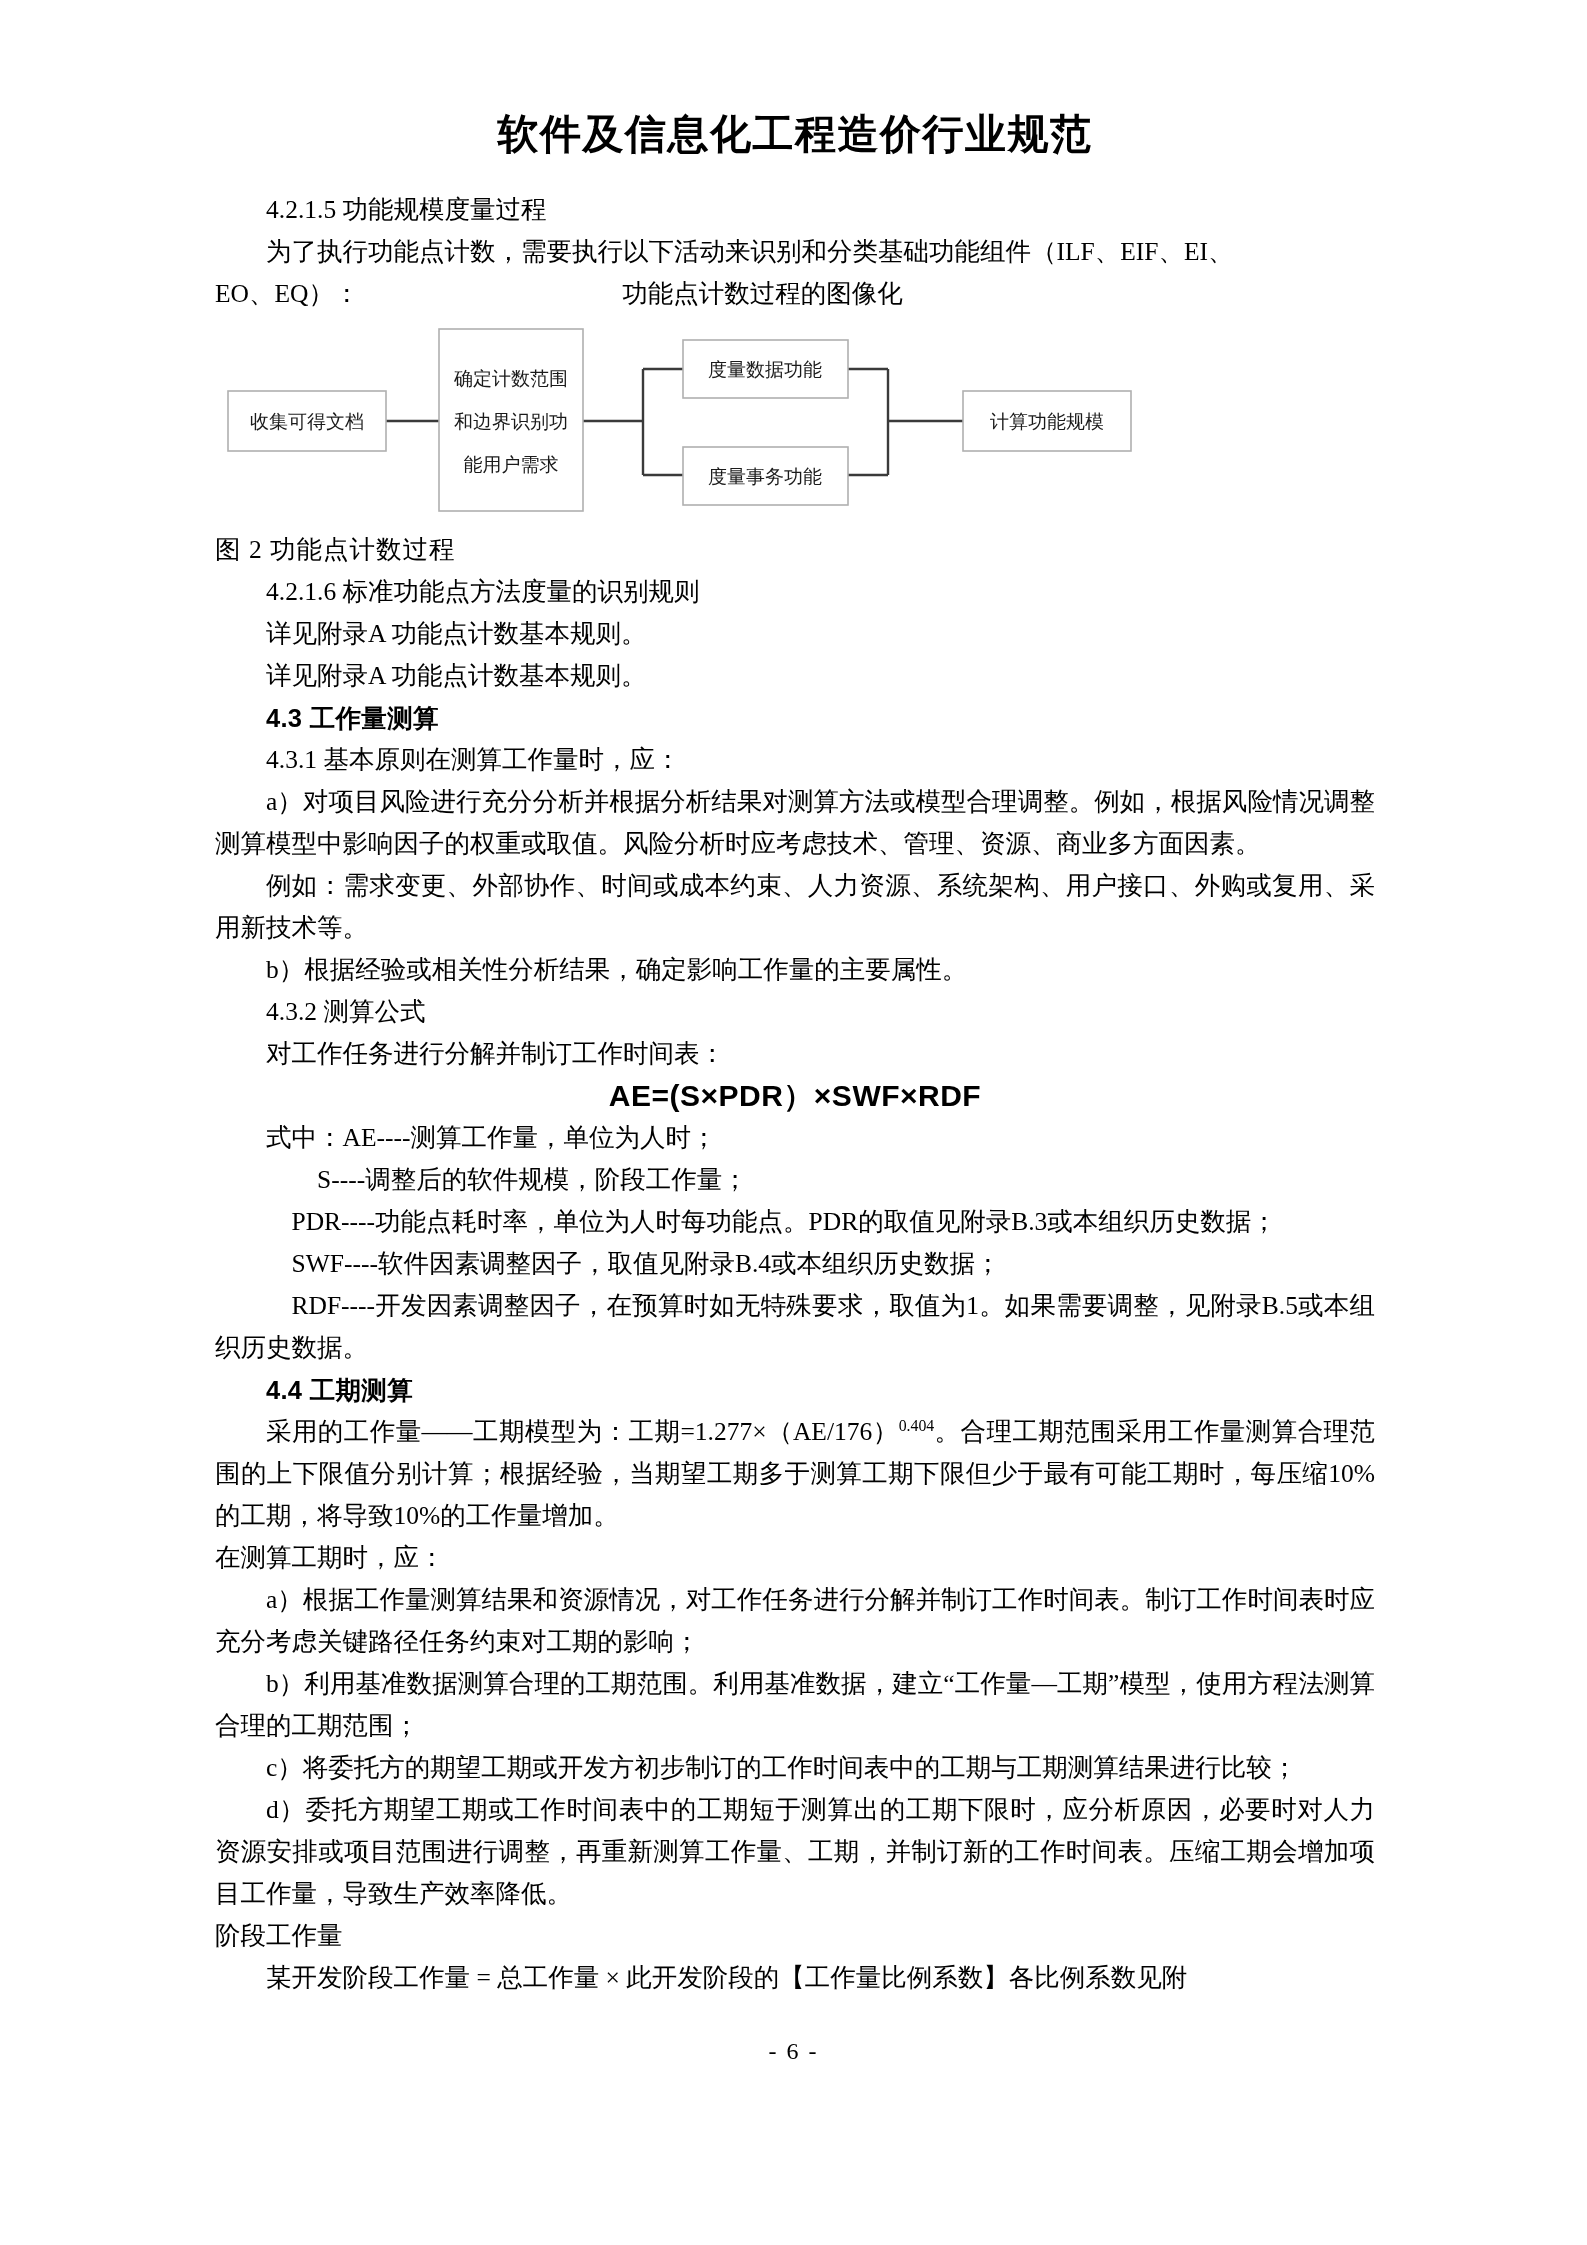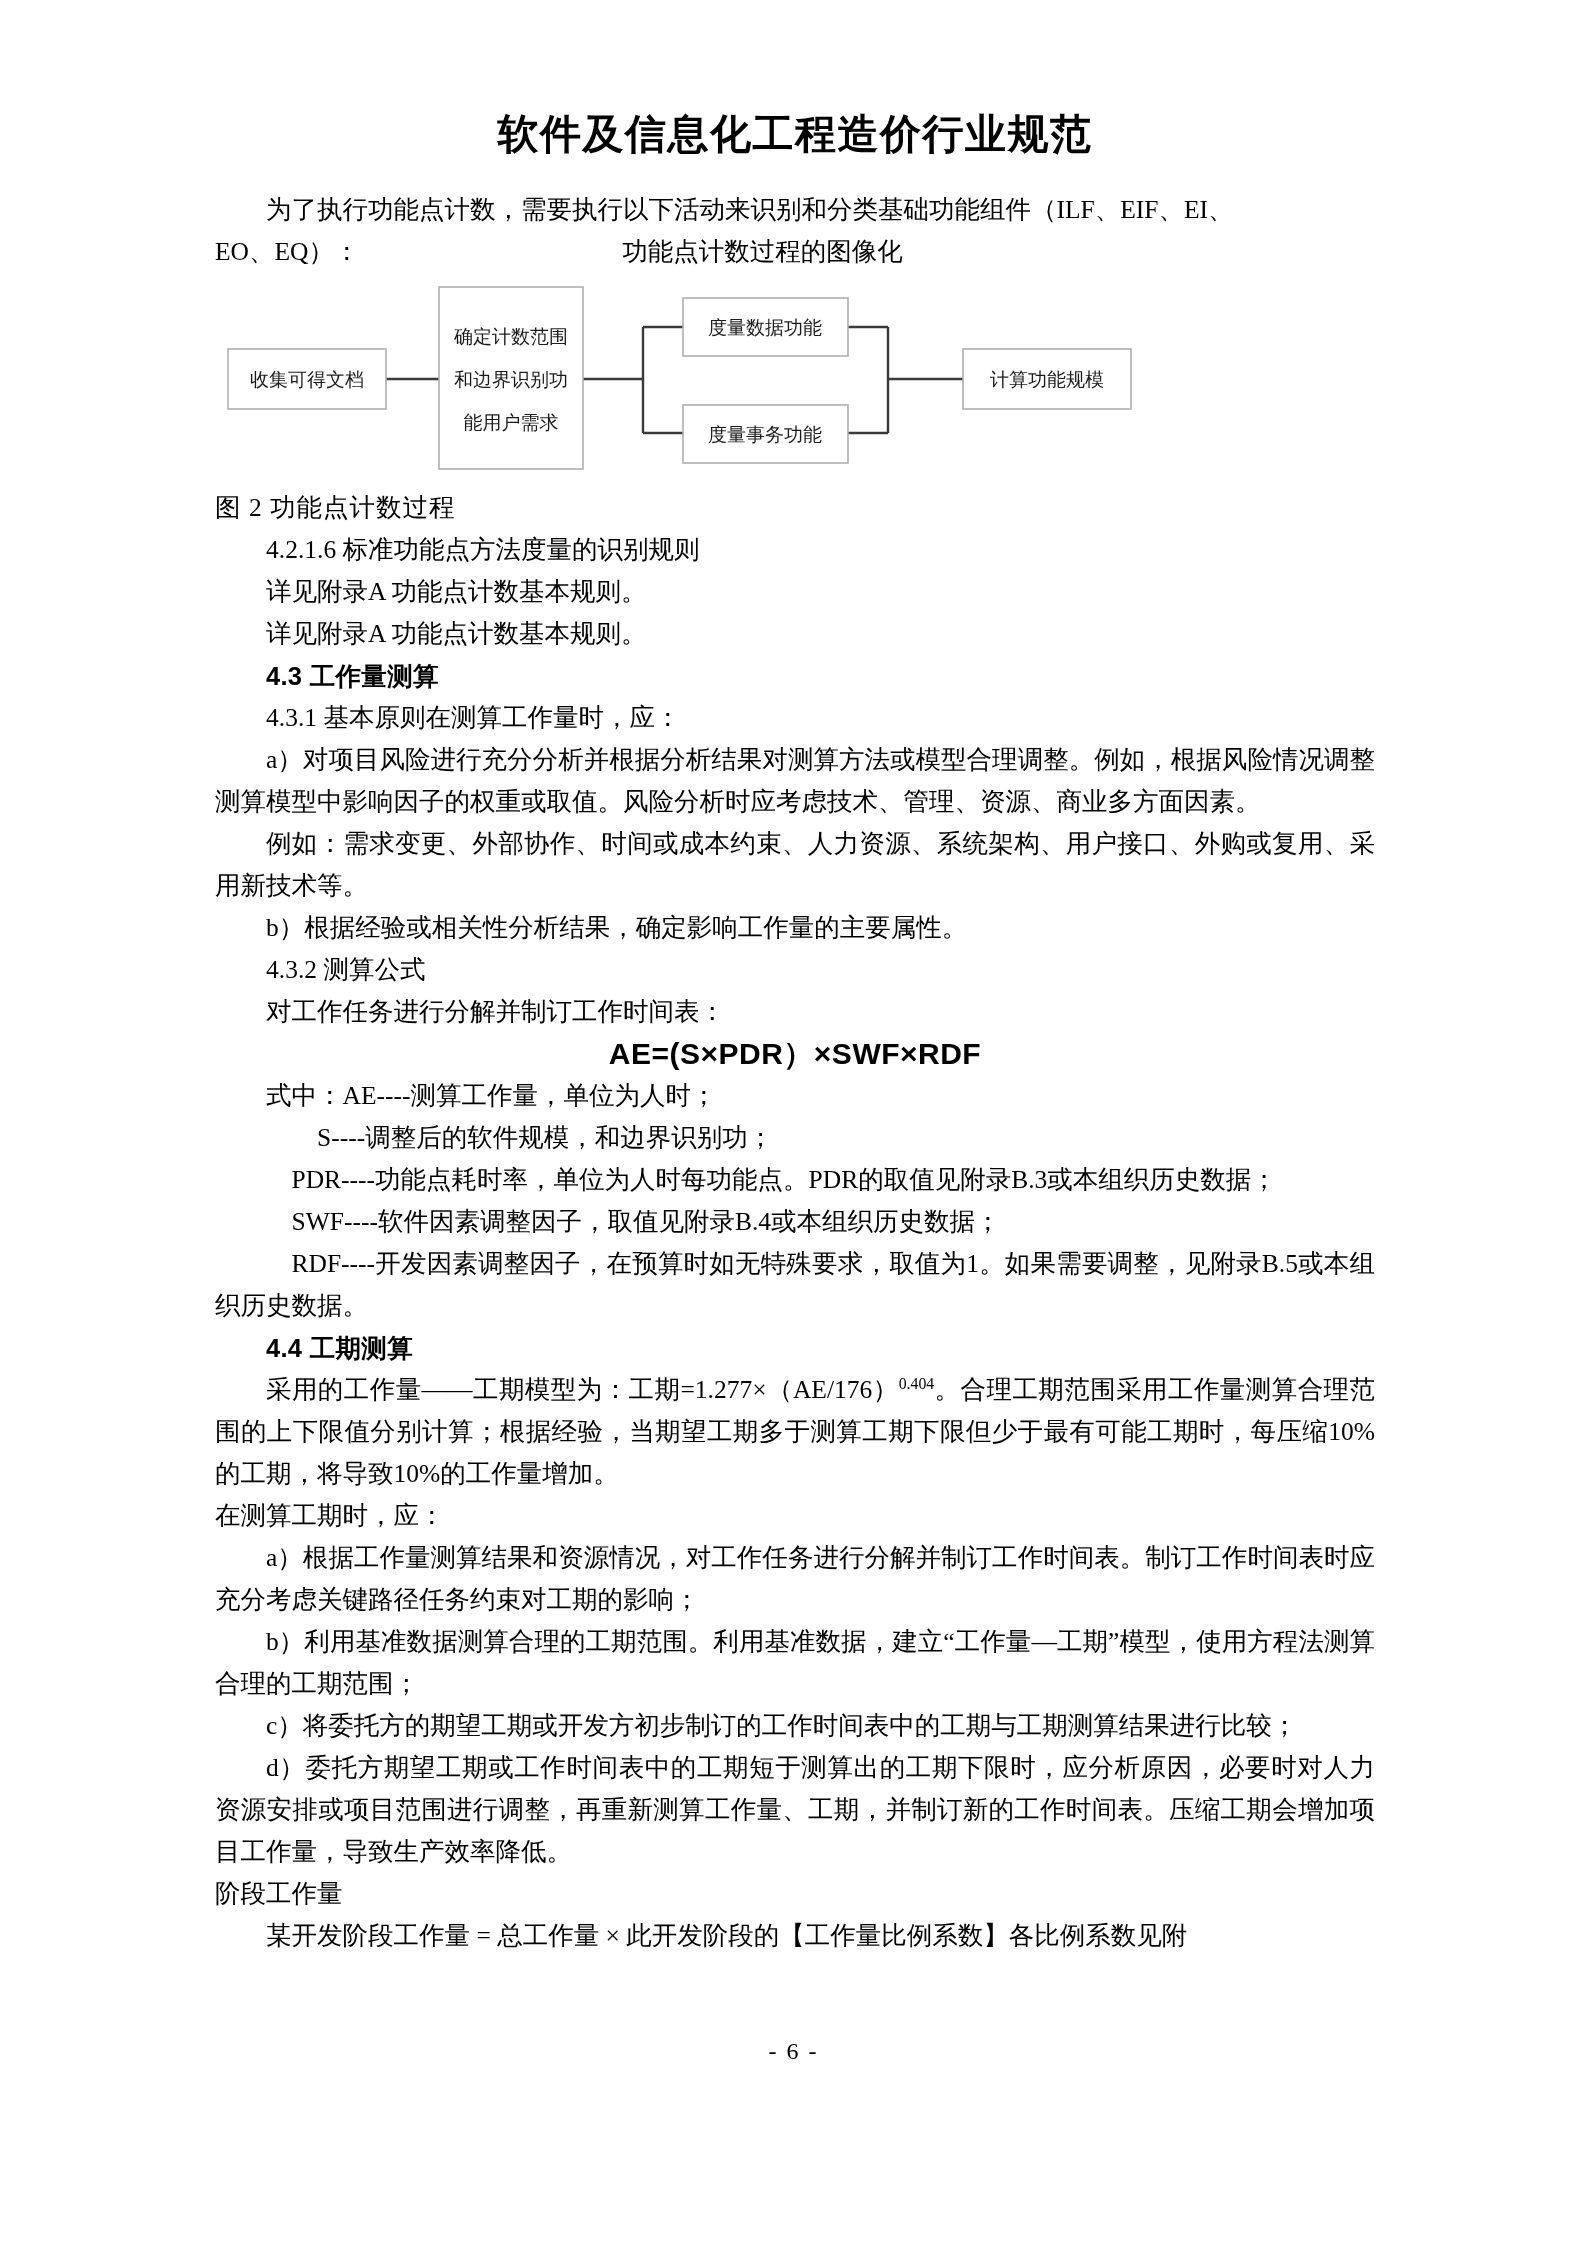--- a/index.html
+++ b/index.html
@@ -114,20 +114,21 @@
 <body>
 
 <div class="page">
 
   <div class="content">
 
     <div class="doc-title">软件及信息化工程造价行业规范</div>
 
     <div class="body-block">
 
+      <p class="indent2">4.2.1.5 功能规模度量过程</p>
 
       <p class="indent2 just">为了执行功能点计数，需要执行以下活动来识别和分类基础功能组件（ILF、EIF、EI、</p>
 
       <p>
         <span>EO、EQ）：</span>
         <span style="display:inline-block;width:250px;"></span>
         <span>功能点计数过程的图像化</span>
       </p>
 
       <div class="flow-wrap">
@@ -193,21 +194,21 @@
       <p class="indent2 bold">4.3 工作量测算</p>
       <p class="indent2">4.3.1 基本原则在测算工作量时，应：</p>
       <p class="indent2 just">a）对项目风险进行充分分析并根据分析结果对测算方法或模型合理调整。例如，根据风险情况调整测算模型中影响因子的权重或取值。风险分析时应考虑技术、管理、资源、商业多方面因素。</p>
       <p class="indent2 just">例如：需求变更、外部协作、时间或成本约束、人力资源、系统架构、用户接口、外购或复用、采用新技术等。</p>
       <p class="indent2 just">b）根据经验或相关性分析结果，确定影响工作量的主要属性。</p>
 
       <p class="indent2">4.3.2  测算公式</p>
       <p class="indent2">对工作任务进行分解并制订工作时间表：</p>
       <p class="formula">AE=(S×PDR）×SWF×RDF</p>
       <p class="indent2">式中：AE----测算工作量，单位为人时；</p>
-      <p class="indent4">S----调整后的软件规模，和边界识别功；</p>
+      <p class="indent4">S----调整后的软件规模，阶段工作量；</p>
       <p class="indent3 just">PDR----功能点耗时率，单位为人时每功能点。PDR的取值见附录B.3或本组织历史数据；</p>
       <p class="indent3 just">SWF----软件因素调整因子，取值见附录B.4或本组织历史数据；</p>
       <p class="indent3 just">RDF----开发因素调整因子，在预算时如无特殊要求，取值为1。如果需要调整，见附录B.5或本组织历史数据。</p>
 
       <p class="indent2 bold">4.4  工期测算</p>
       <p class="indent2 just">
         <span>采用的工作量——工期模型为：工期=1.277×（AE/176）</span><sup>0.404</sup><span>。合理工期范围采用工作量测算合理范围的上下限值分别计算；根据经验，当期望工期多于测算工期下限但少于最有可能工期时，每压缩10%的工期，将导致10%的工作量增加。</span>
       </p>
       <p>在测算工期时，应：</p>
       <p class="indent2 just">a）根据工作量测算结果和资源情况，对工作任务进行分解并制订工作时间表。制订工作时间表时应充分考虑关键路径任务约束对工期的影响；</p>

